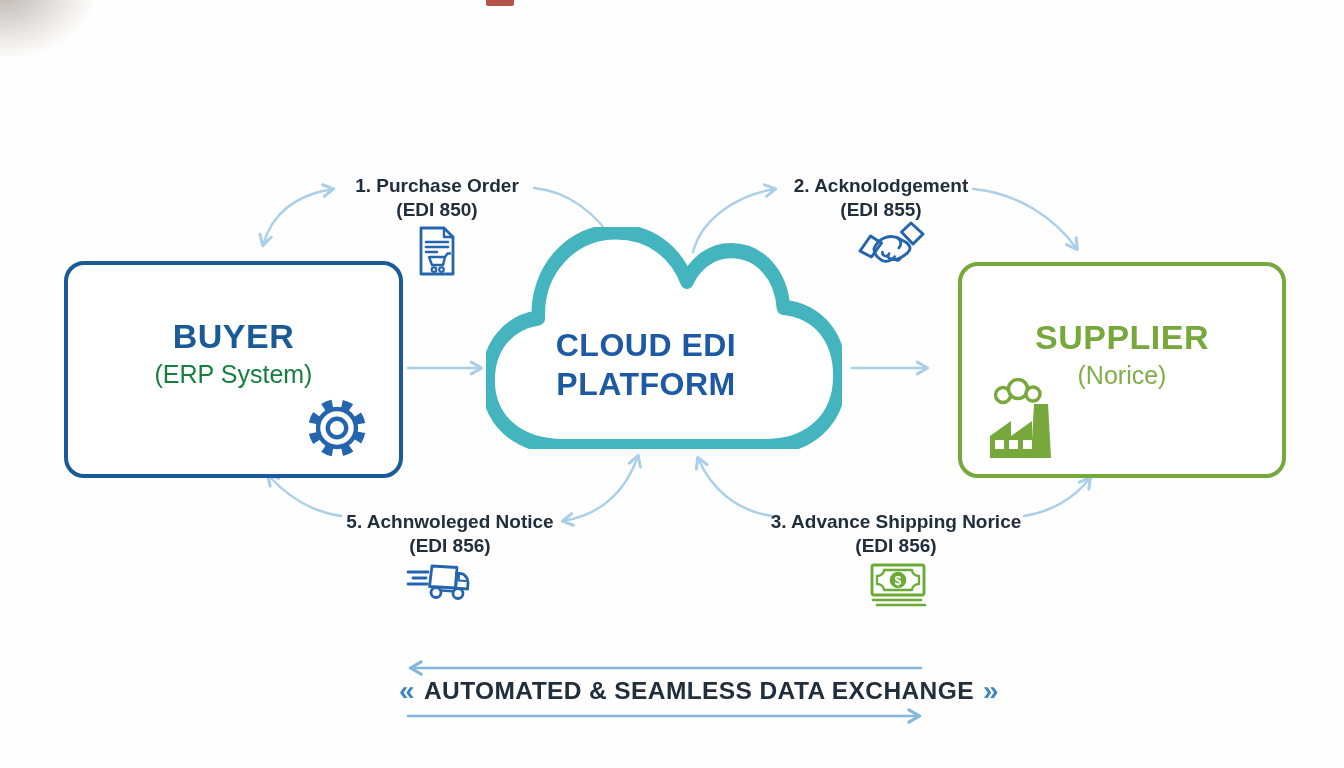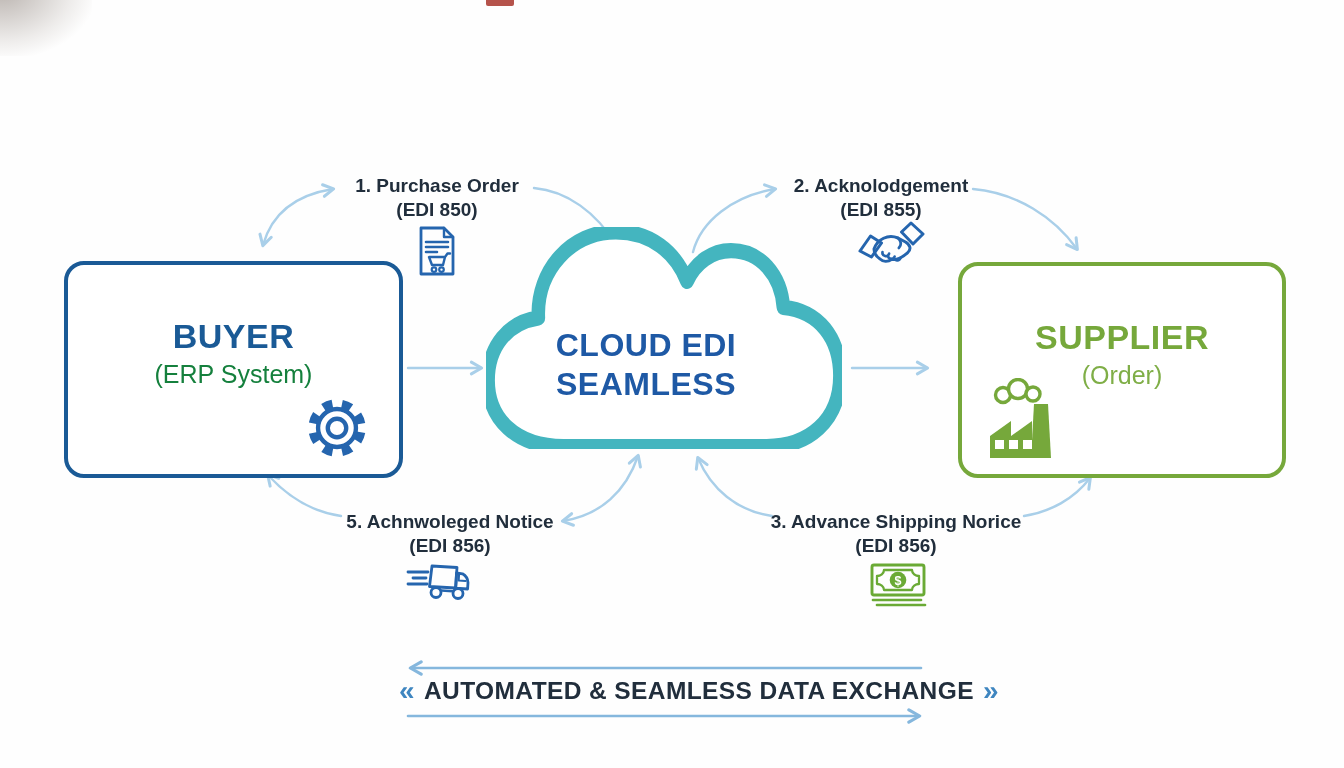--- a/index.html
+++ b/index.html
@@ -125,27 +125,27 @@
         C 60 62 94 30 136 30
         C 169 30 193 47 204 72
         C 212 56 228 46 246 46
         C 274 46 294 67 296 94
         C 330 97 350 120 350 152
         C 350 190 320 212 280 212 Z"></path>
     </svg>
   </div>
   <div class="cloud-label">
     <div>CLOUD EDI</div>
-    <div>SEAMLESS</div>
+    <div>PLATFORM</div>
   </div>
 
   <div class="box supplier">
     <div class="box-text">
       <div class="box-title">SUPPLIER</div>
-      <div class="box-sub">(Order)</div>
+      <div class="box-sub">(Norice)</div>
     </div>
     <div class="factory-wrap">
       <svg viewBox="0 0 80 84">
         <circle cx="19" cy="17" r="7.5" fill="#fff" stroke="#76a83b" stroke-width="3.4"></circle>
         <circle cx="34" cy="11" r="9.5" fill="#fff" stroke="#76a83b" stroke-width="3.4"></circle>
         <circle cx="49" cy="16" r="7" fill="#fff" stroke="#76a83b" stroke-width="3.4"></circle>
         <polygon class="green-fill" points="50,26 64,26 67,80 47,80"></polygon>
         <polygon class="green-fill" points="6,80 6,58 27,43 27,58 48,43 48,80"></polygon>
         <rect x="11" y="62" width="9" height="9" fill="#fff"></rect>
         <rect x="25" y="62" width="9" height="9" fill="#fff"></rect>

